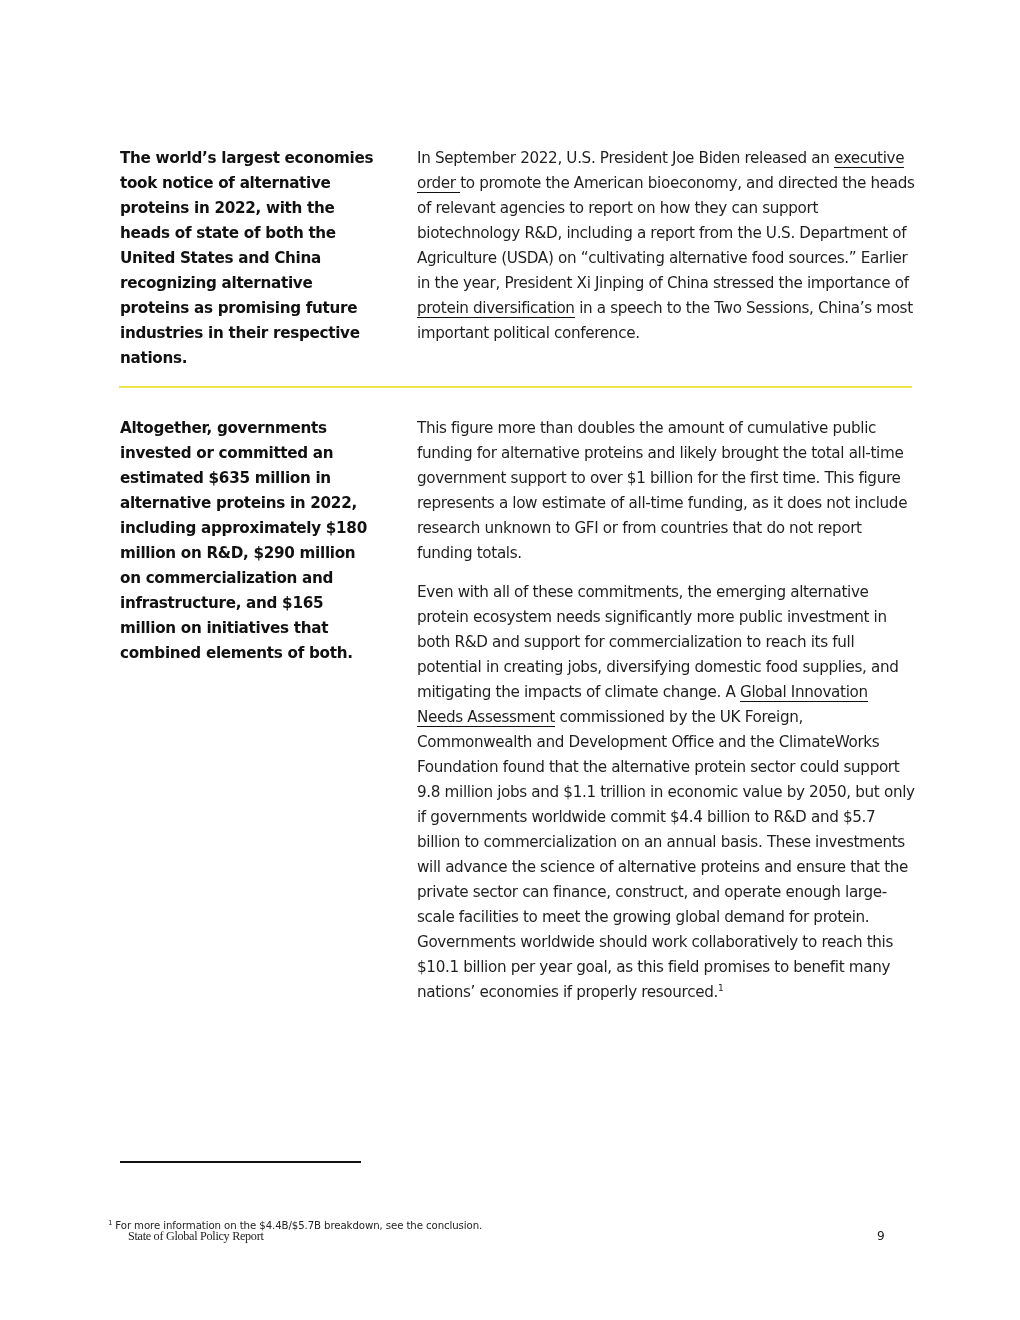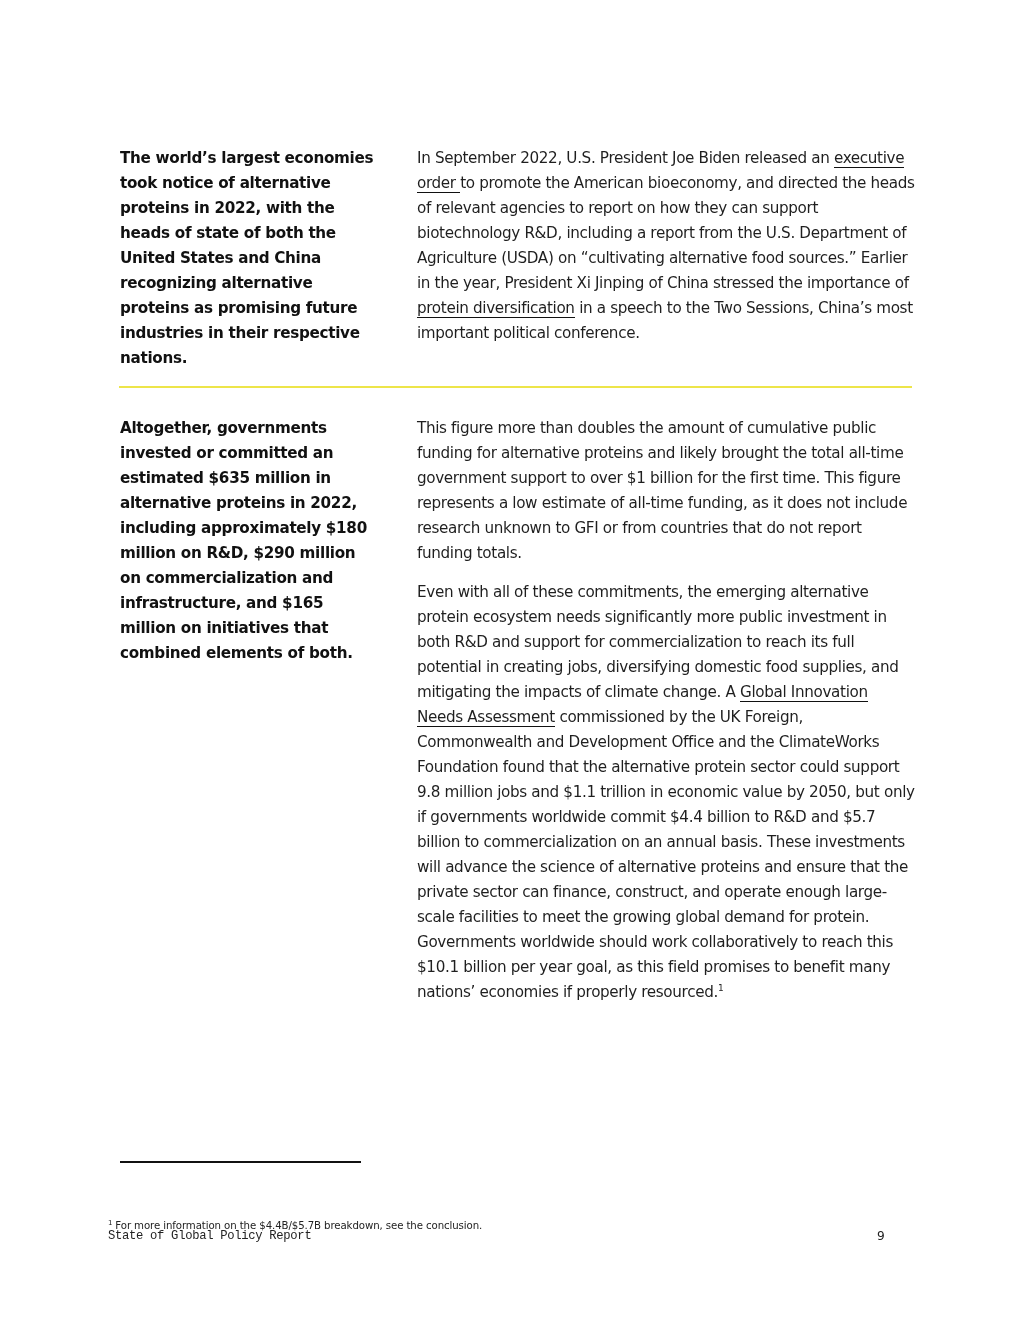--- a/index.html
+++ b/index.html
@@ -89,23 +89,23 @@
       letter-spacing: -0.1px;
       margin-top: 47px;
     }
     .footnote .num {
       font-size: 7px;
       vertical-align: super;
       margin-right: 3px;
     }
     .footer-title {
       position: absolute;
-      left: 108px;
+      left: 128px;
       top: 1229px;
-      font-family: Liberation Mono, monospace;
+      font-family: Liberation Serif, serif;
       font-size: 12.2px;
       color: #222;
       letter-spacing: -0.3px;
     }
     .page-num {
       position: absolute;
       left: 877px;
       top: 1229px;
       font-family: "DejaVu Sans", sans-serif;
       font-size: 12.2px;

